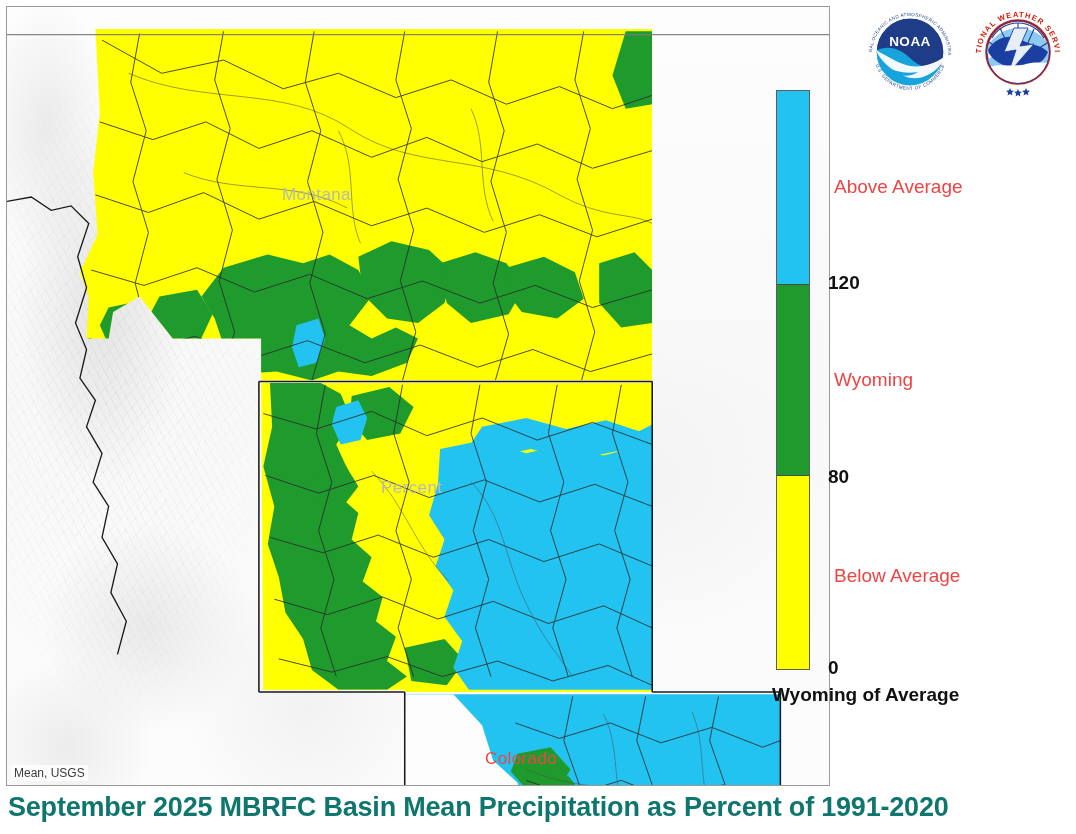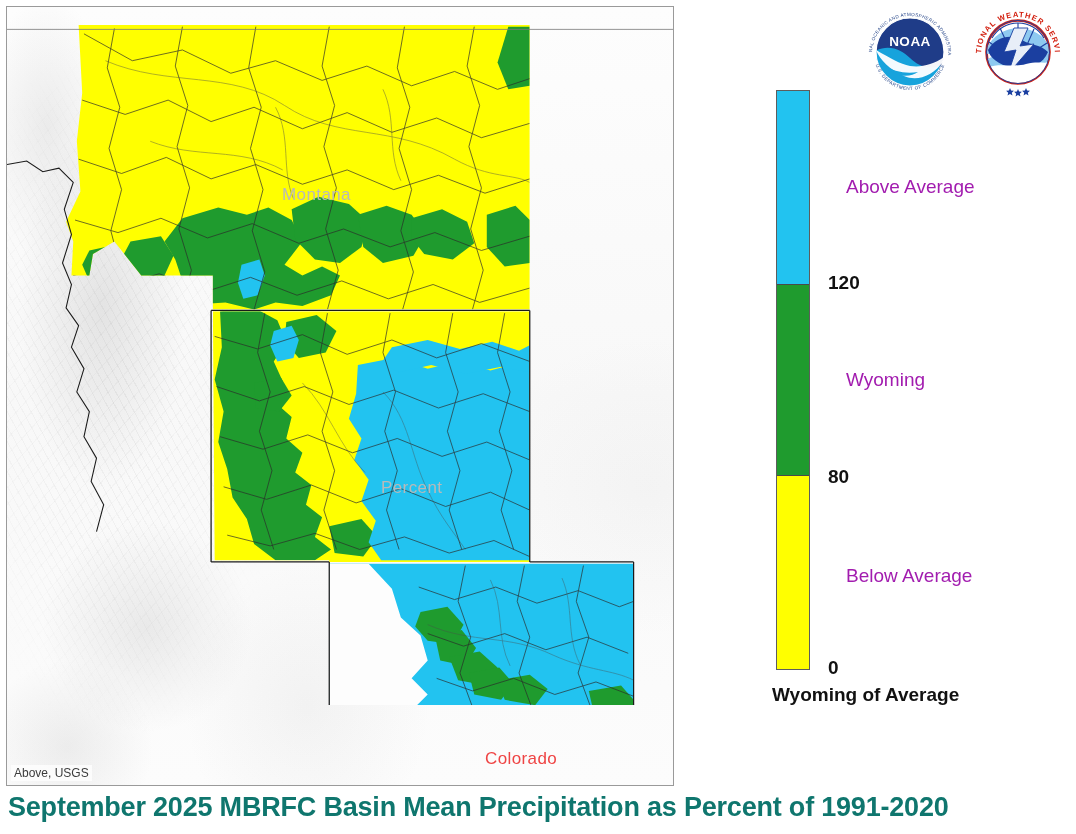--- a/index.html
+++ b/index.html
@@ -13,21 +13,21 @@
     position: relative;
     overflow: hidden;
     font-family: "Liberation Sans", sans-serif;
   }
 
   
   #map-frame {
     position: absolute;
     left: 6px;
     top: 6px;
-    width: 668px;
+    width: 824px;
     height: 780px;
     border: 1px solid #9a9a9a;
     box-sizing: border-box;
     overflow: hidden;
     background: #fbfbfb;
   }
   #terrain {
     position: absolute;
     inset: 0;
     background:
@@ -98,23 +98,23 @@
     position: absolute;
     left: 52px;
     font-size: 19px;
     font-weight: bold;
     color: #111;
     transform: translateY(-50%);
     white-space: nowrap;
   }
   .cat-label {
     position: absolute;
-    left: 70px;
+    left: 58px;
     font-size: 19px;
-    color: #a21caf;
+    color: #ef4444;
     transform: translateY(-50%);
     white-space: nowrap;
   }
   #legend-title {
     position: absolute;
     left: -4px;
     top: 594px;
     font-size: 19px;
     font-weight: bold;
     color: #111;
@@ -278,21 +278,21 @@
       <path d="M0,176 L22,172 L40,184 L58,180 L74,196 L64,226 L72,254 L62,286 L72,310 L66,336
                L80,356 L72,380 L86,404 L78,430 L92,452 L86,480 L100,504 L94,530 L108,556 L100,586"></path>
       <path d="M0,25 L744,25" stroke="#7a7a7a" stroke-width="1" opacity="0.9"></path>
     </g>
   </svg>
 
   <div class="state-label" style="left:275px; top:178px;">Montana</div>
   <div class="state-label" style="left:374px; top:471px;">Percent</div>
   <div class="state-label" style="left:478px; top:742px; color:#ef4444;">Colorado</div>
 
-  <div id="attribution">Above, USGS</div>
+  <div id="attribution">Mean, USGS</div>
 </div>
 
 <div id="logos">
 
   <svg id="noaa-logo" width="100" height="100" viewBox="0 0 100 100">
     <defs>
       <path id="noaa-top-arc" d="M 12,52 A 38,38 0 0 1 88,52" fill="none"></path>
       <path id="noaa-bot-arc" d="M 14,52 A 36,36 0 0 0 86,52" fill="none"></path>
       <clipPath id="noaa-circle">
           <circle cx="50" cy="50" r="34"></circle>

